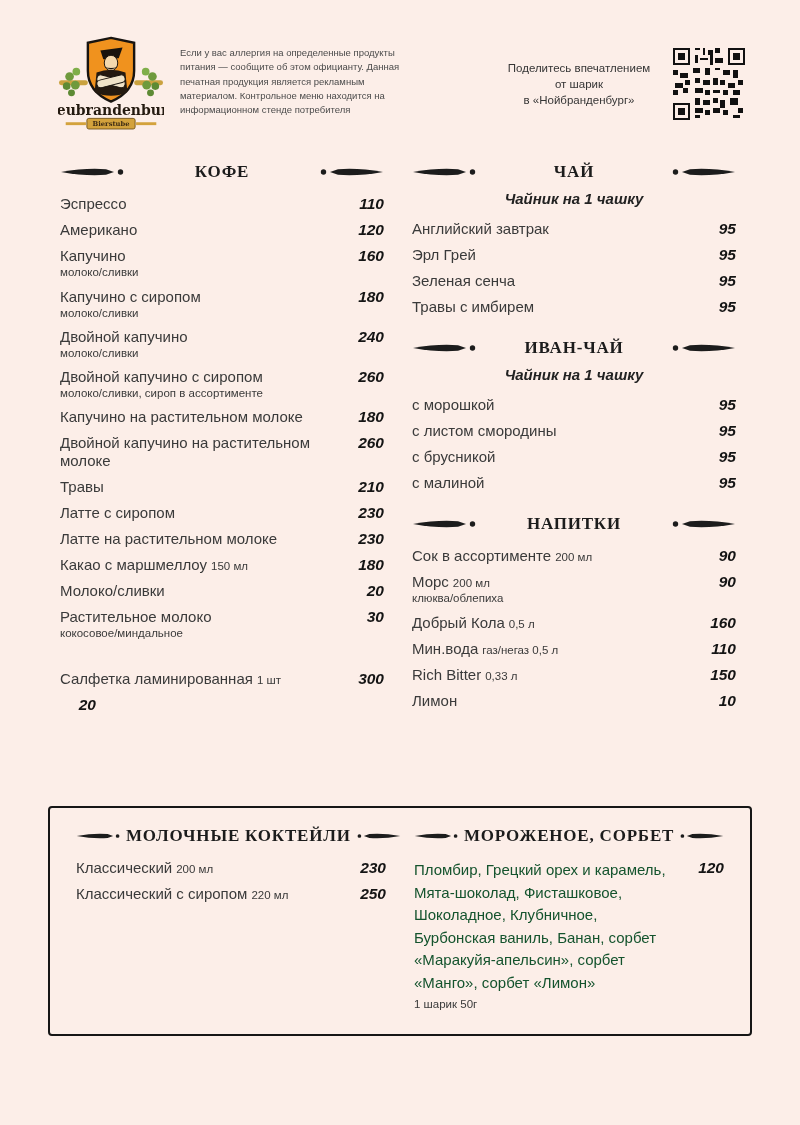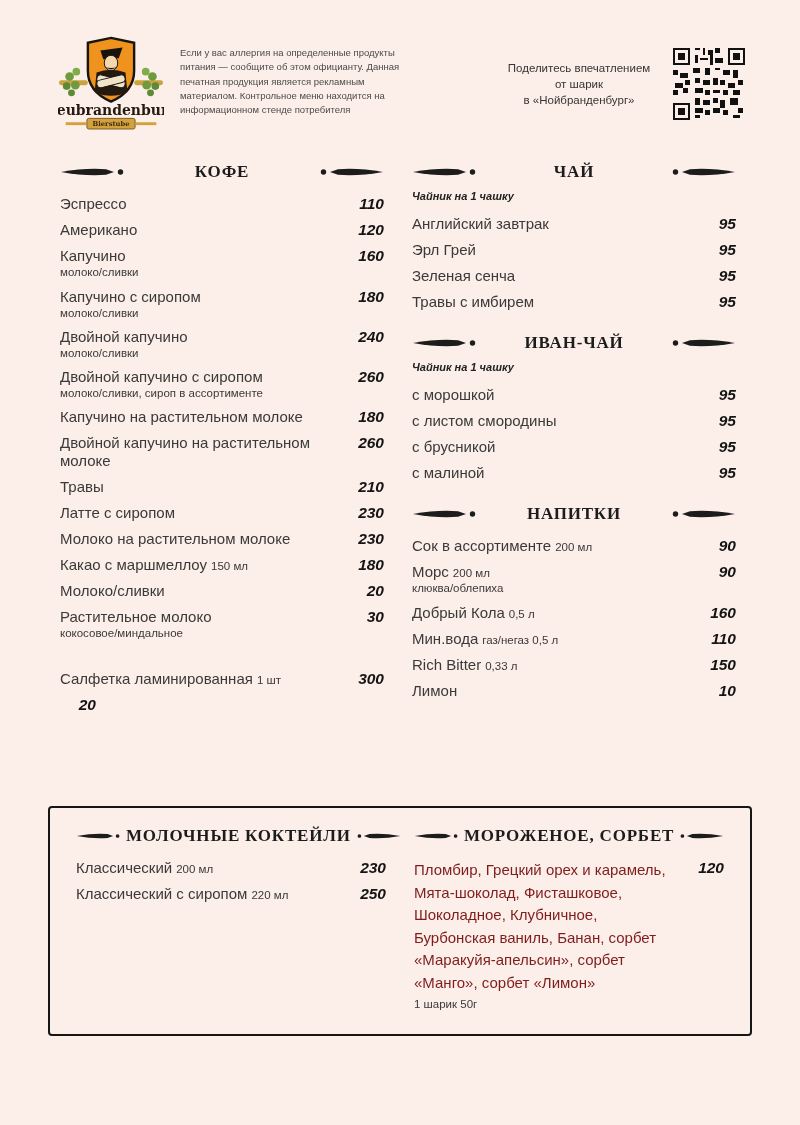--- a/index.html
+++ b/index.html
@@ -33,21 +33,21 @@
   .sec-head { display:flex; align-items:center; margin-bottom:13px; }
   .sec-title {
     flex:1; text-align:center; padding:0 6px;
     font-family:"Liberation Serif", serif;
     font-weight:700; font-size:17px; letter-spacing:0.8px;
     color:#1c1c1c; white-space:nowrap;
   }
   .orn { width:64px; height:14px; flex:0 0 auto; }
   .orn.flip { transform:scaleX(-1); }
   .sec-sub {
-    font-size:11px; font-weight:700; font-style:italic;
+    text-align:center; font-size:15px; font-weight:700; font-style:italic;
     color:#222; margin:-5px 0 13px;
   }
 
   .row { display:flex; align-items:baseline; margin-bottom:8px; }
   .nm { flex:1; padding-right:10px; font-size:15px; line-height:1.2; color:#3a3a3a; }
   .note { font-size:11.5px; margin-left:4px; color:#3a3a3a; white-space:nowrap; }
   .note:empty, .desc:empty { display:none; }
   .desc { font-size:11.5px; line-height:1.15; margin-top:1px; color:#3a3a3a; }
   .price {
     font-size:15.5px; font-weight:700; font-style:italic;
@@ -56,21 +56,21 @@
   .extra-gap { margin-top:30px; }
 
   
   .box {
     margin:70px 48px 0; border:2px solid #161616; border-radius:4px;
     display:flex; padding:18px 12px 24px;
   }
   .box-col { width:50%; padding:0 14px; }
   .box .orn { width:44px; }
   .flav-row { display:flex; align-items:flex-start; }
-  .flavors { flex:1; font-size:15px; line-height:1.5; padding-right:8px; color:#7f1d1d; }
+  .flavors { flex:1; font-size:15px; line-height:1.5; padding-right:8px; color:#14532d; }
   .foot { font-size:11.5px; margin-top:4px; color:#3a3a3a; }
 </style>
 </head>
 <body>
 
 <svg class="defs" aria-hidden="true">
   <symbol id="orn" viewBox="0 0 64 14">
     <path d="M1,7 Q26,2.5 46,4.2 L54,7 L46,9.8 Q26,11.5 1,7 Z" fill="#1c1c1c"></path>
     <circle cx="60.5" cy="7" r="2.7" fill="#1c1c1c"></circle>
   </symbol>
@@ -265,21 +265,21 @@
           </div>
 
           <div class="row">
             <div class="nm"><span>Латте с сиропом</span>
               
             </div>
             <div class="price">230</div>
           </div>
 
           <div class="row">
-            <div class="nm"><span>Молоко на растительном молоке</span>
+            <div class="nm"><span>Латте на растительном молоке</span>
               
             </div>
             <div class="price">230</div>
           </div>
 
           <div class="row">
             <div class="nm"><span>Какао с маршмеллоу</span><span class="note">150 мл</span>
               
             </div>
             <div class="price">180</div>

